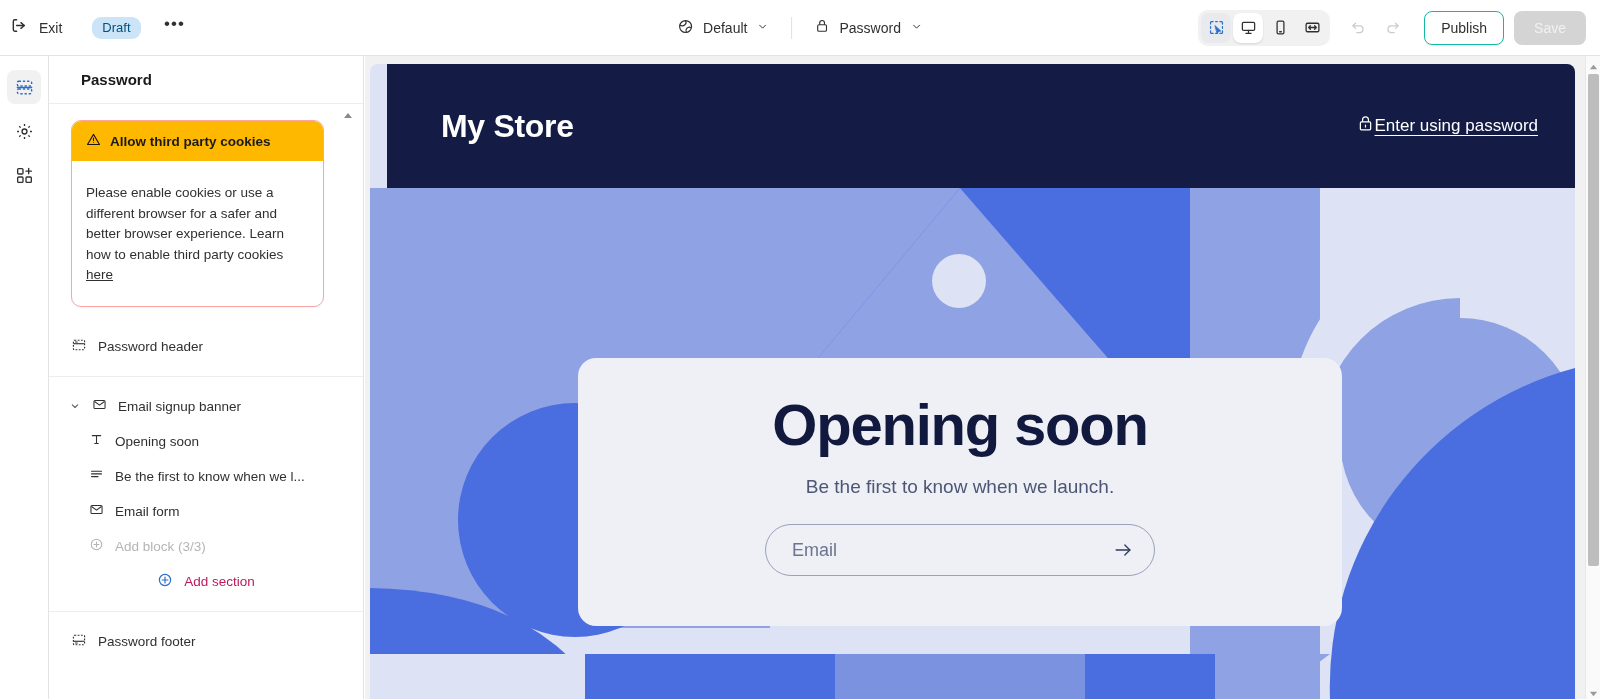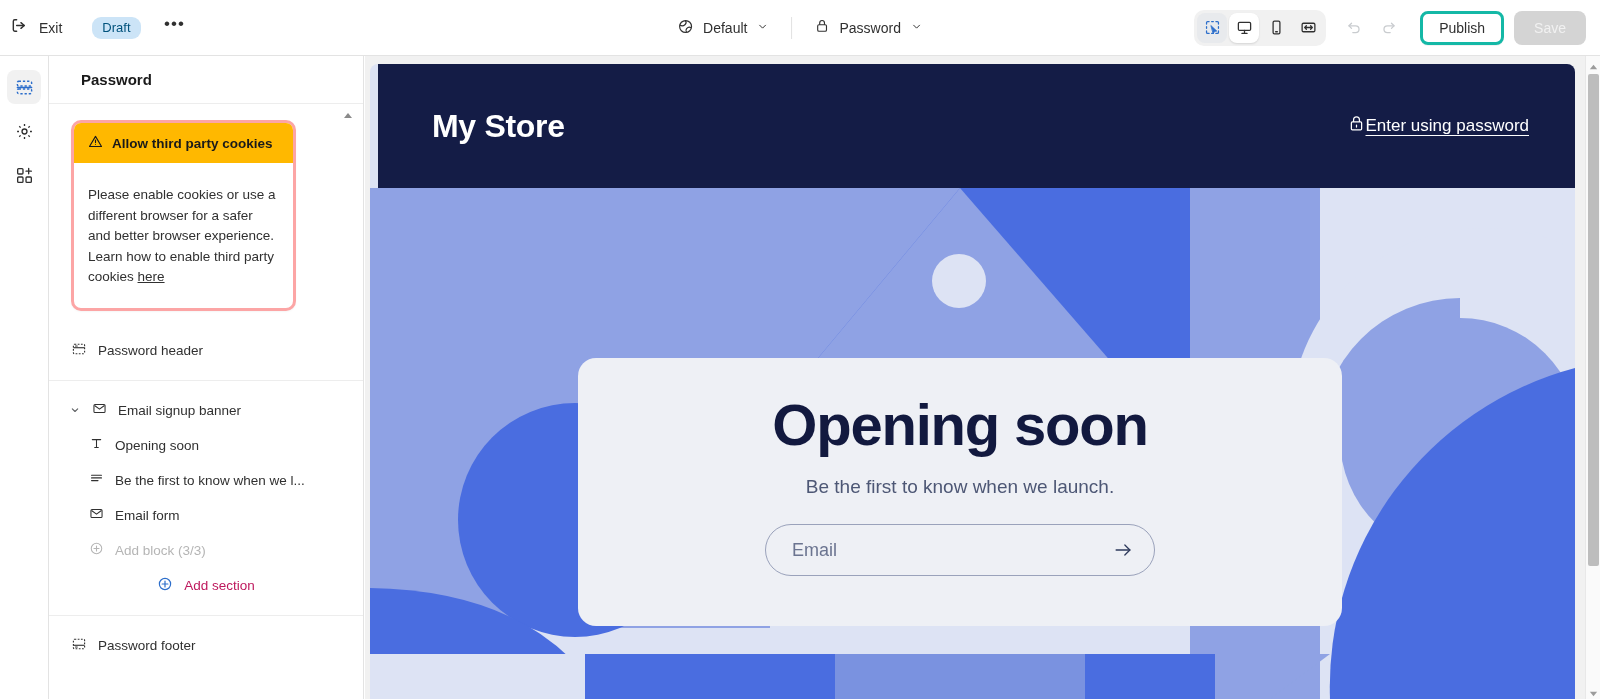--- a/index.html
+++ b/index.html
@@ -67,21 +67,21 @@
   .dev-btn.active-blue { background: #e8eaed; color: #2c6ecb; }
   .undo-group { display: flex; align-items: center; gap: 2px; margin-left: 12px; }
   .icon-btn {
     width: 32px; height: 32px; border-radius: 8px;
     display: flex; align-items: center; justify-content: center;
     color: #c9cccf; cursor: default;
   }
   .publish-btn {
     margin-left: 16px;
     height: 34px; padding: 0 16px;
-    background: #ffffff; border: 3px solid #14b8a6; border-radius: 8px;
+    background: #ffffff; border: 1px solid #14b8a6; border-radius: 8px;
     font-size: 14px; color: #303030; cursor: pointer;
     display: flex; align-items: center;
     box-shadow: 0 1px 0 rgba(0,0,0,.05);
   }
   .save-btn {
     margin-left: 10px;
     height: 34px; padding: 0 20px;
     background: #d4d4d4; border: none; border-radius: 8px;
     font-size: 14px; color: #f1f1f1; cursor: default;
     display: flex; align-items: center;
@@ -115,22 +115,22 @@
     font-size: 15px; font-weight: bold; color: #1a1a1a;
   }
   .sb-body { position: relative; flex: 1; overflow: hidden; }
   .scroll-up {
     position: absolute; right: 9px; top: 4px;
     width: 12px; height: 12px; color: #8a8a8a; z-index: 5;
   }
 
   .cookie-card {
     margin: 16px 22px 0 22px;
-    width: 225px;
-    border: 3px solid #fca5a5; border-radius: 10px;
+    width: 253px;
+    border: 1px solid #fca5a5; border-radius: 10px;
     overflow: hidden; background: #ffffff;
     box-shadow: 0 1px 2px rgba(0,0,0,.04);
   }
   .cookie-head {
     background: #ffb800; padding: 11px 14px;
     display: flex; align-items: center; gap: 9px;
     font-size: 13.5px; font-weight: bold; color: #1a1a1a;
   }
   .cookie-body {
     padding: 22px 14px 20px 14px;
@@ -163,21 +163,21 @@
   }
   .preview {
     position: absolute; top: 8px; left: 5px;
     width: 1205px; height: 635px;
     border-radius: 8px 8px 0 0;
     overflow: hidden;
     background: #dde3f4;
   }
 
   .store-header {
-    position: absolute; top: 0; left: 8px;
+    position: absolute; top: 0; left: 17px;
     width: 1205px; height: 124px;
     background: #141c46;
     display: flex; align-items: center; justify-content: space-between;
     padding: 0 54px;
     z-index: 4;
   }
   .store-name {
     color: #ffffff; font-size: 32px; font-weight: bold; letter-spacing: -.3px;
   }
   .enter-pass {

